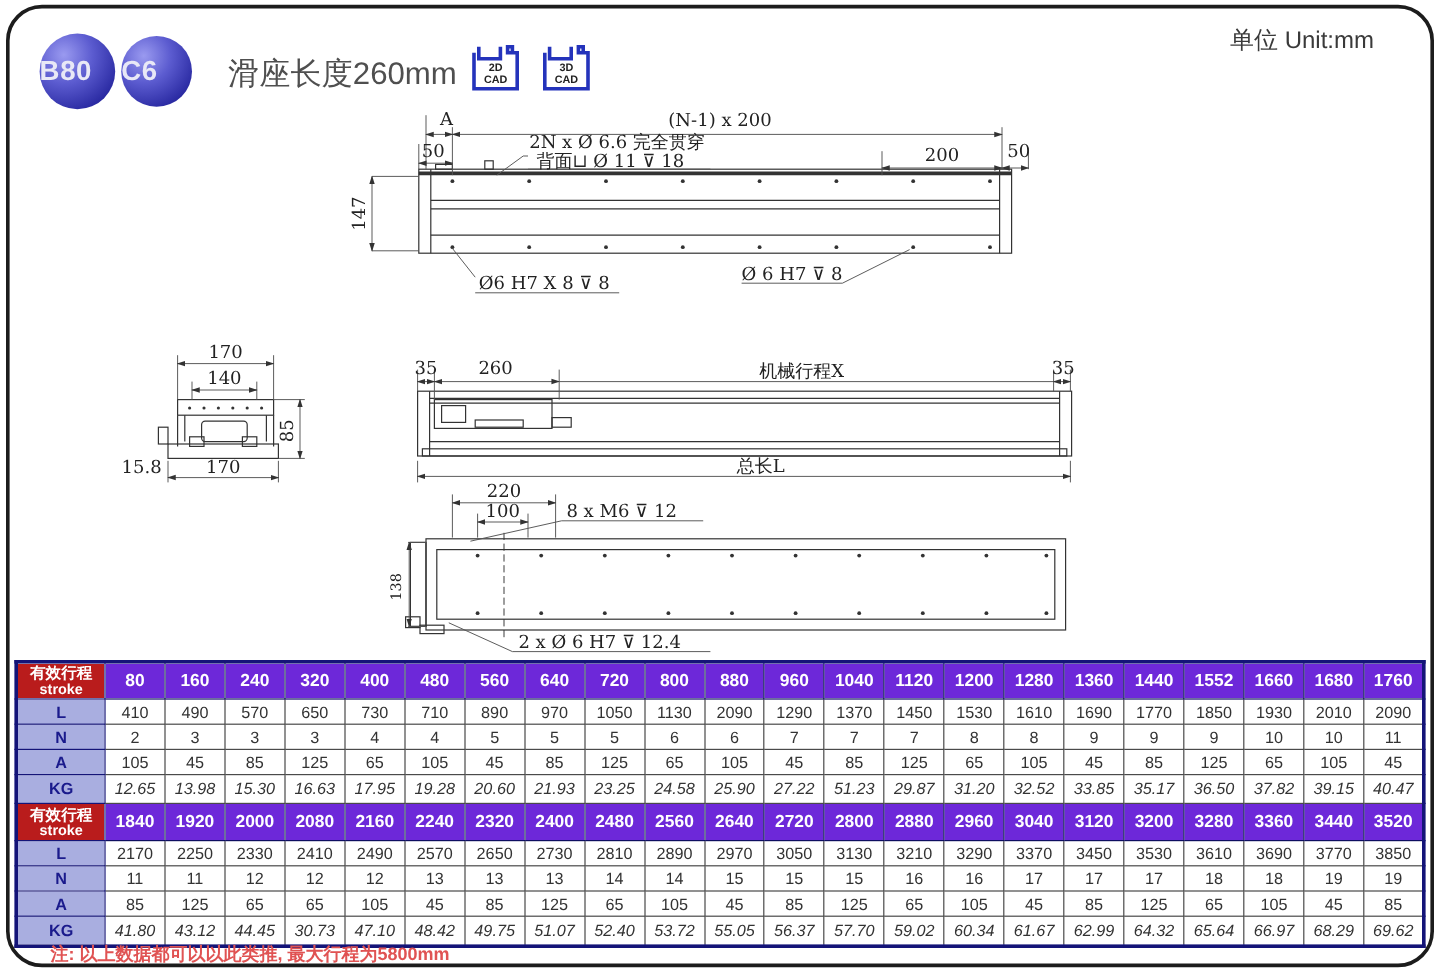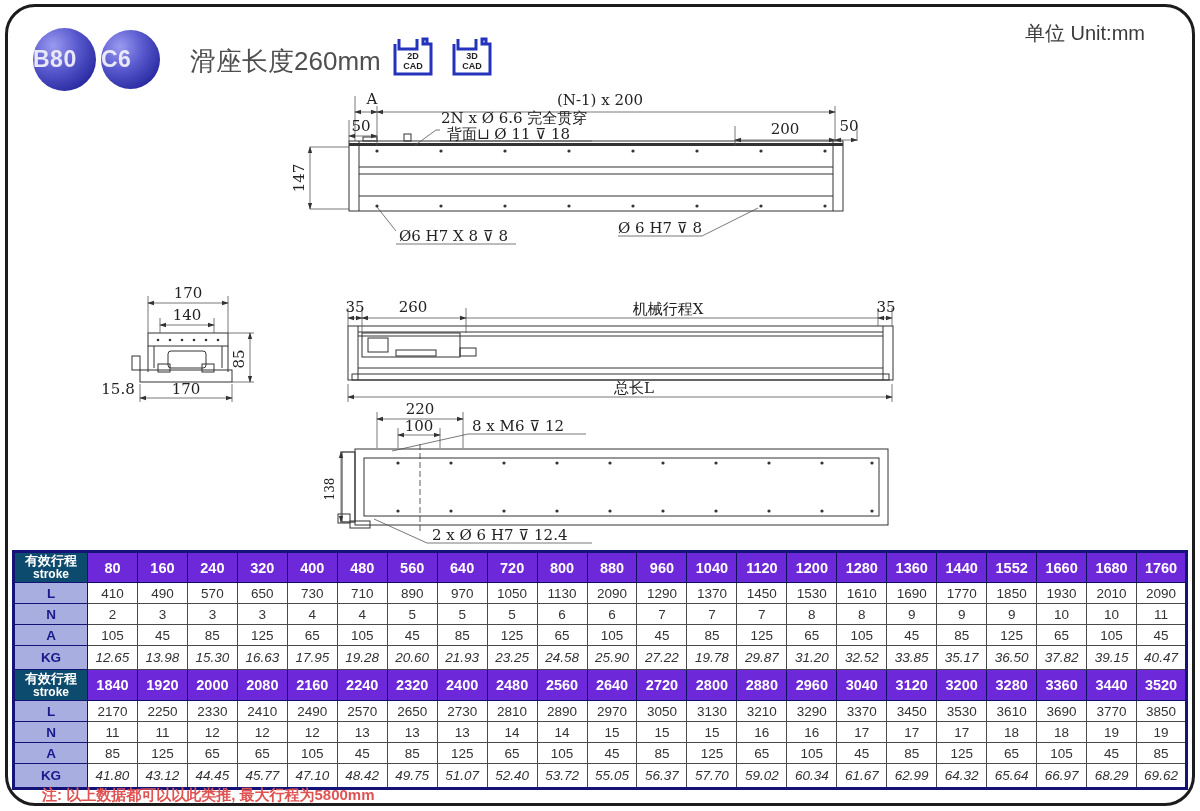--- a/index.html
+++ b/index.html
@@ -36,21 +36,21 @@
   .spec-table-wrap { position:absolute; left:12px; top:550px; width:1176px; }
   table.spec { border-collapse:collapse; table-layout:fixed; width:1176px; border:3px solid #141478; }
   table.spec col.lab { width:74px; }
   table.spec th, table.spec td { padding:0; text-align:center; overflow:hidden; white-space:nowrap; }
   tr.group-header { height:31px; }
   tr.group-header th.hval {
     background:#6d28d9; color:#ffffff; font-size:14.5px; font-weight:bold;
     border:1px solid #0e0e60;
   }
   th.corner {
-    background:#0c4a6e; color:#ffffff; border:1px solid #141478; line-height:1.05;
+    background:#b91c1c; color:#ffffff; border:1px solid #141478; line-height:1.05;
   }
   th.corner .c1 { font-size:13px; font-weight:bold; }
   th.corner .c2 { font-size:12px; font-weight:bold; }
   th.rowlabel {
     background:#a9aee0; color:#1a1a8c; font-size:13.5px; font-weight:bold;
     border:1px solid #141478;
   }
   table.spec td {
     background:#ffffff; color:#333333; font-size:13.5px;
     border:1px solid #4a4a4a; height:20px;
@@ -407,21 +407,21 @@
           <td>15.30</td>
           <td>16.63</td>
           <td>17.95</td>
           <td>19.28</td>
           <td>20.60</td>
           <td>21.93</td>
           <td>23.25</td>
           <td>24.58</td>
           <td>25.90</td>
           <td>27.22</td>
-          <td>19.78</td>
+          <td>51.23</td>
           <td>29.87</td>
           <td>31.20</td>
           <td>32.52</td>
           <td>33.85</td>
           <td>35.17</td>
           <td>36.50</td>
           <td>37.82</td>
           <td>39.15</td>
           <td>40.47</td>
         </tr>
@@ -526,21 +526,21 @@
           <td>65</td>
           <td>105</td>
           <td>45</td>
           <td>85</td>
         </tr>
         <tr class="r-KG">
           <th class="rowlabel">KG</th>
           <td>41.80</td>
           <td>43.12</td>
           <td>44.45</td>
-          <td>45.77</td>
+          <td>30.73</td>
           <td>47.10</td>
           <td>48.42</td>
           <td>49.75</td>
           <td>51.07</td>
           <td>52.40</td>
           <td>53.72</td>
           <td>55.05</td>
           <td>56.37</td>
           <td>57.70</td>
           <td>59.02</td>

